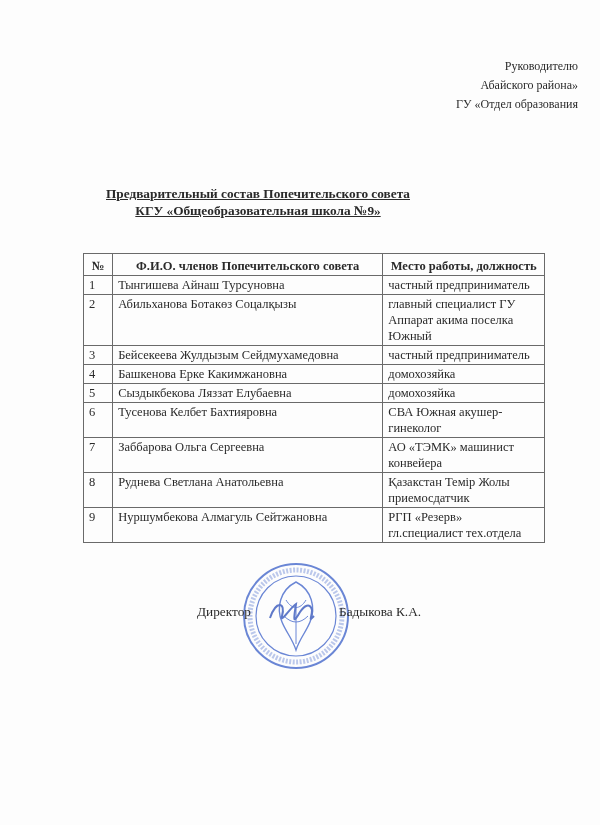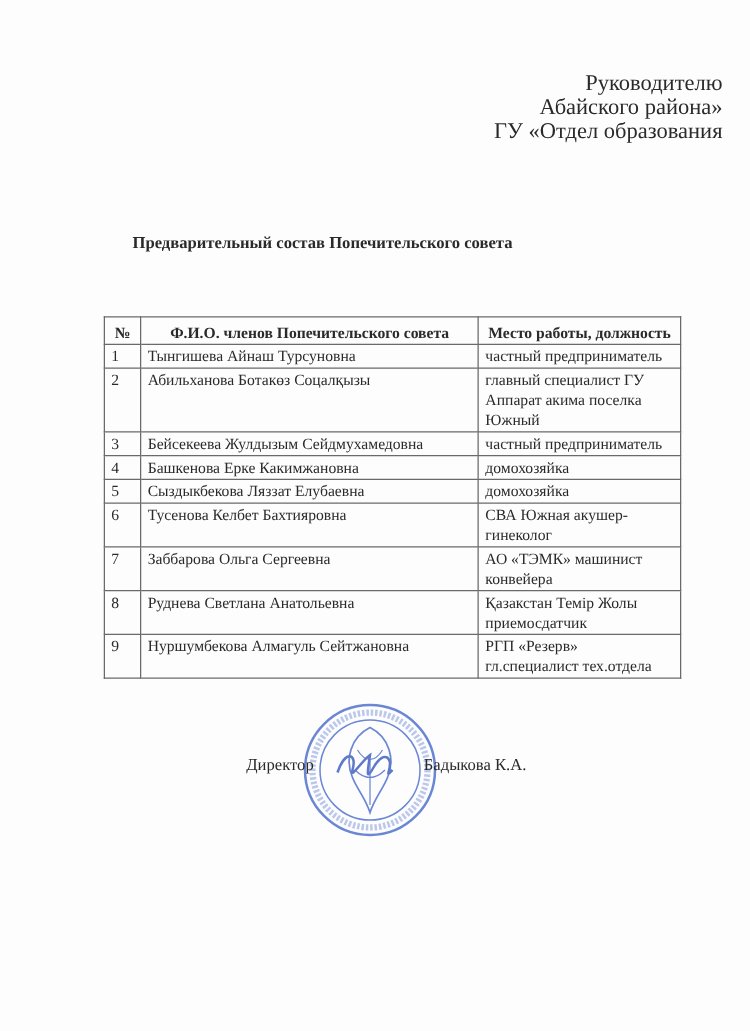--- a/index.html
+++ b/index.html
@@ -1,19 +1,19 @@
 <!DOCTYPE html>
 <html><head>
 <meta charset="utf-8">
 <style>
   html, body { margin:0; padding:0; }
   body { width:600px; height:825px; background:#fdfdfd; position:relative; overflow:hidden;
          font-family:"Liberation Serif", "DejaVu Serif", serif; color:#2a2a2a; }
-  .addressee { position:absolute; right:22px; top:57px; text-align:right; font-size:18px; line-height:19px; }
-  .title-block { position:absolute; left:0; width:516px; top:185px; text-align:center; font-weight:bold; font-size:13.3px; line-height:17px; }
+  .addressee { position:absolute; right:22px; top:57px; text-align:right; font-size:12px; line-height:19px; }
+  .title-block { position:absolute; left:0; width:516px; top:185px; text-align:center; font-weight:bold; font-size:13.3px; line-height:17px;text-decoration:underline; }
   table.members { position:absolute; left:83px; top:253px; width:462px; border-collapse:collapse; font-size:12.5px; line-height:16px; }
   table.members th, table.members td { border:1px solid #6a6a6a; padding:1px 5px; vertical-align:top; text-align:left; }
   table.members th { font-weight:bold; text-align:center; padding-top:4px; padding-bottom:1px; }
   table.members th.c-num { padding-left:3px; padding-right:3px; }
   .c-num { width:22px; }
   .c-name { width:258px; }
   .c-work { width:150px;margin-top:48px; }
   .signature { position:absolute; top:604px; left:197px; font-size:13.3px; }
   .sig-director { position:absolute; left:0; top:0; white-space:nowrap; }
   .sig-name { position:absolute; left:142px; top:0; white-space:nowrap; }
@@ -23,20 +23,21 @@
 <body>
 
 <div class="addressee">
   <div>Руководителю</div>
   <div>Абайского района»</div>
   <div>ГУ «Отдел образования</div>
 </div>
 
 <div class="title-block">
   <div>Предварительный состав Попечительского совета</div>
+  <div>КГУ «Общеобразовательная школа №9»</div>
 </div>
 
 <table class="members">
   <thead>
     <tr>
       <th class="c-num">№</th>
       <th class="c-name">Ф.И.О. членов Попечительского совета</th>
       <th class="c-work">Место работы, должность</th>
     </tr>
   </thead>

